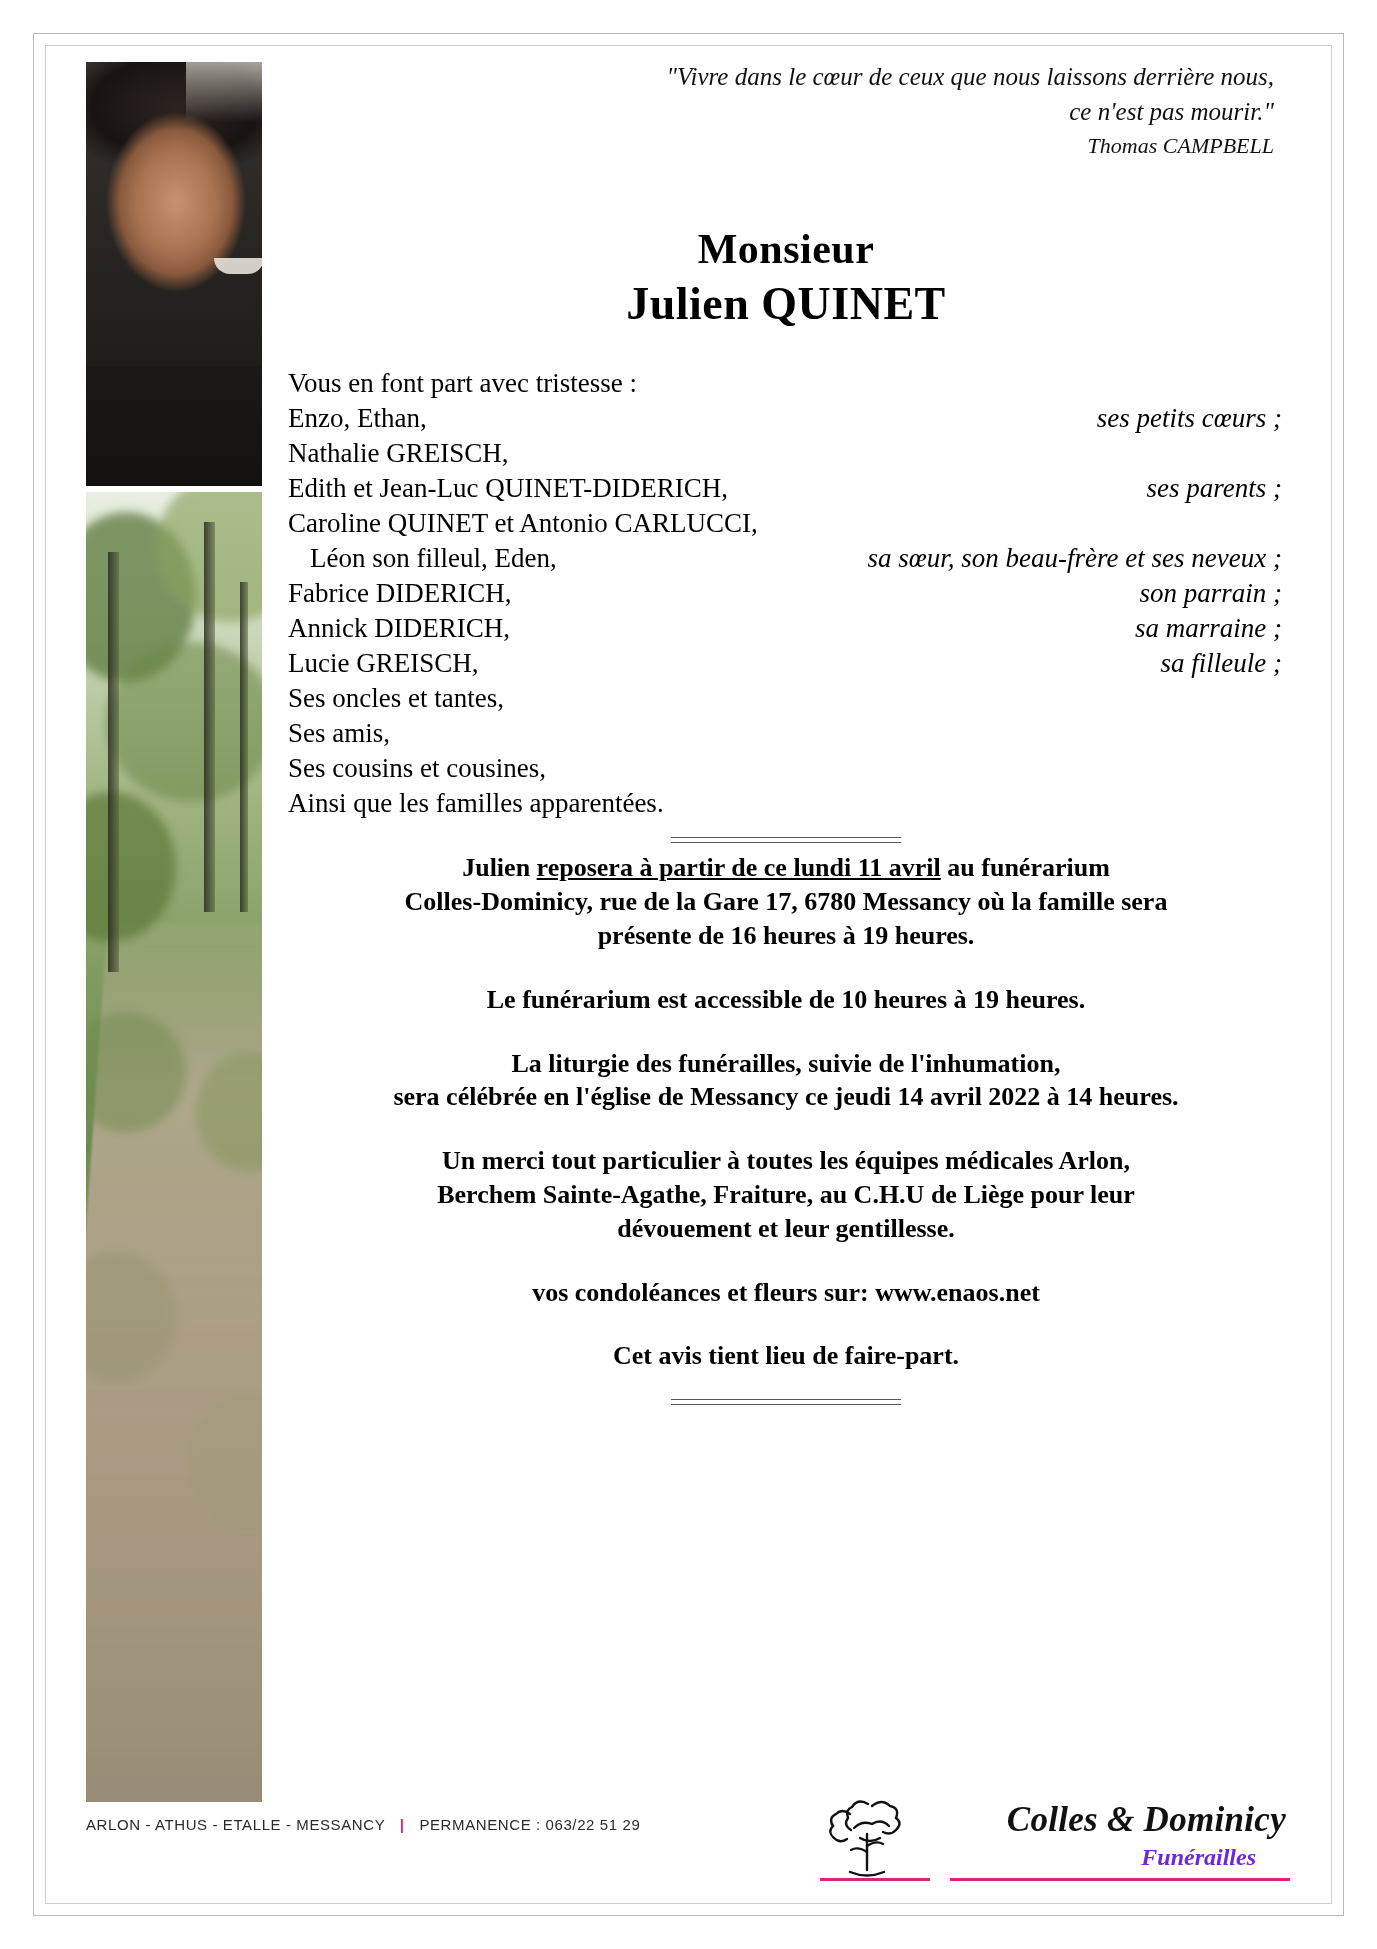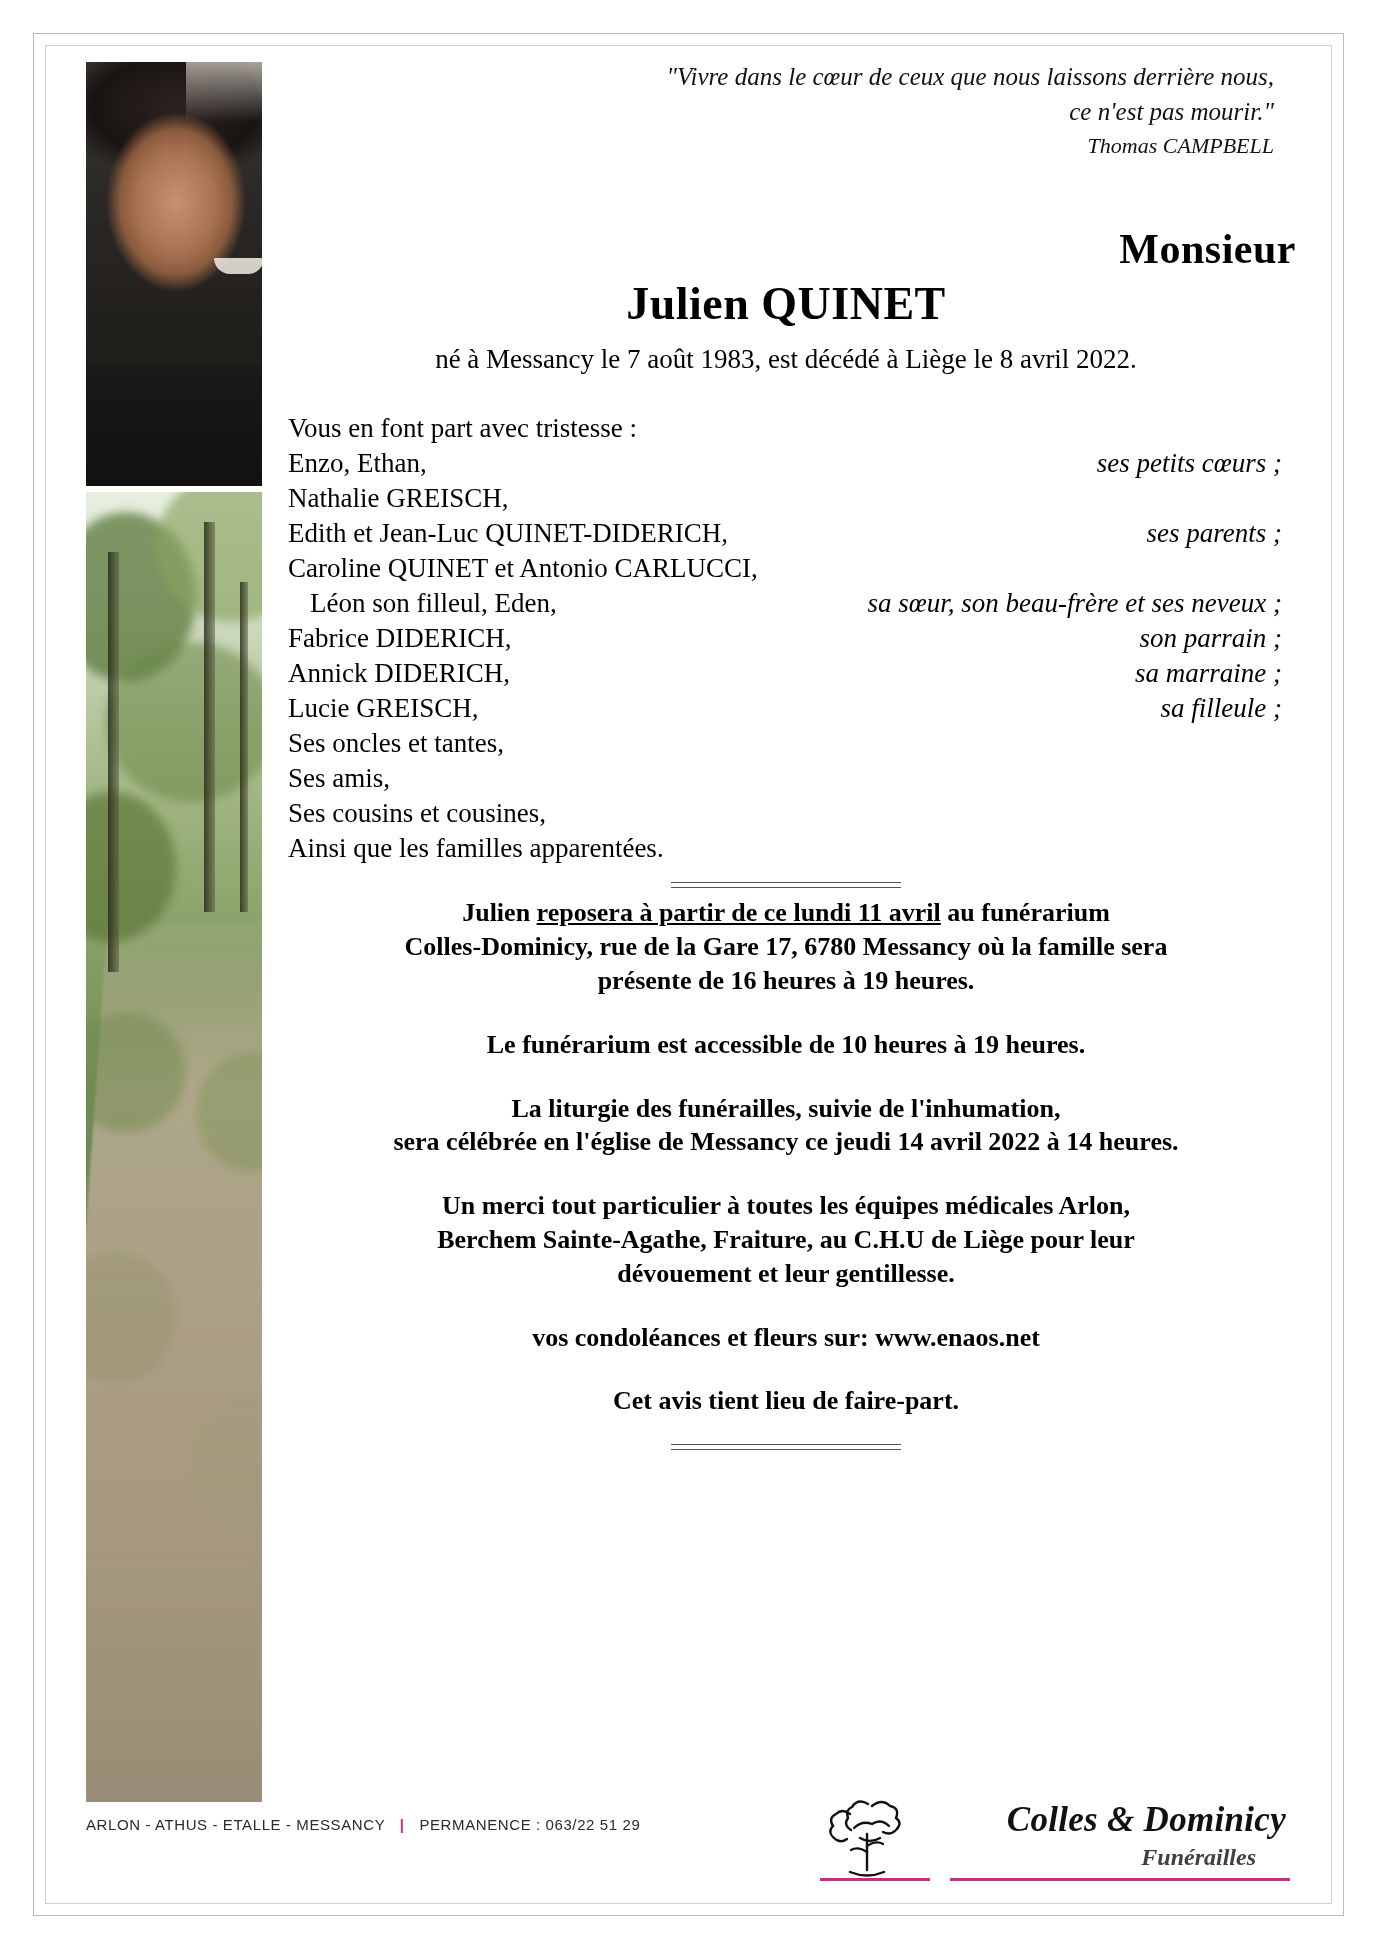--- a/index.html
+++ b/index.html
@@ -151,21 +151,20 @@
   }
 
   .title-block {
     text-align: center;
     margin-top: 64px;
   }
   .title-block .mr {
     font-size: 42px;
     font-weight: bold;
     letter-spacing: .5px;
-    text-align: right;
   }
   .title-block .name {
     font-size: 46px;
     font-weight: bold;
     margin-top: 4px;
     letter-spacing: .5px;
   }
   .title-block .dates {
     font-size: 27px;
     margin-top: 14px;
@@ -251,21 +250,21 @@
     letter-spacing: .3px;
   }
   .logo-sub {
     position: absolute;
     right: 34px;
     top: 52px;
     font-family: "Liberation Serif", serif;
     font-style: italic;
     font-weight: bold;
     font-size: 24px;
-    color: #404040;
+    color: #6d28d9;
   }
   .logo-bar {
     position: absolute;
     right: 0;
     top: 86px;
     width: 340px;
     height: 3px;
     background: #d2277c;
   }
   .logo-bar.left-bar {
@@ -316,21 +315,20 @@
 
     <div class="quote">
       <span>"Vivre dans le cœur de ceux que nous laissons derrière nous,</span><br>
       <span>ce n'est pas mourir."</span>
       <span class="author">Thomas CAMPBELL</span>
     </div>
 
     <div class="title-block">
       <div class="mr">Monsieur</div>
       <div class="name">Julien QUINET</div>
-      <div class="dates">né à Messancy le 7 août 1983, est décédé à Liège le 8 avril 2022.</div>
     </div>
 
     <div class="announce">
       <div class="line">
         <span class="left">Vous en font part avec tristesse :</span>
       </div>
 
       <div class="line">
         <span class="left">Enzo, Ethan,</span>
         <span class="right">ses petits cœurs ;</span>

